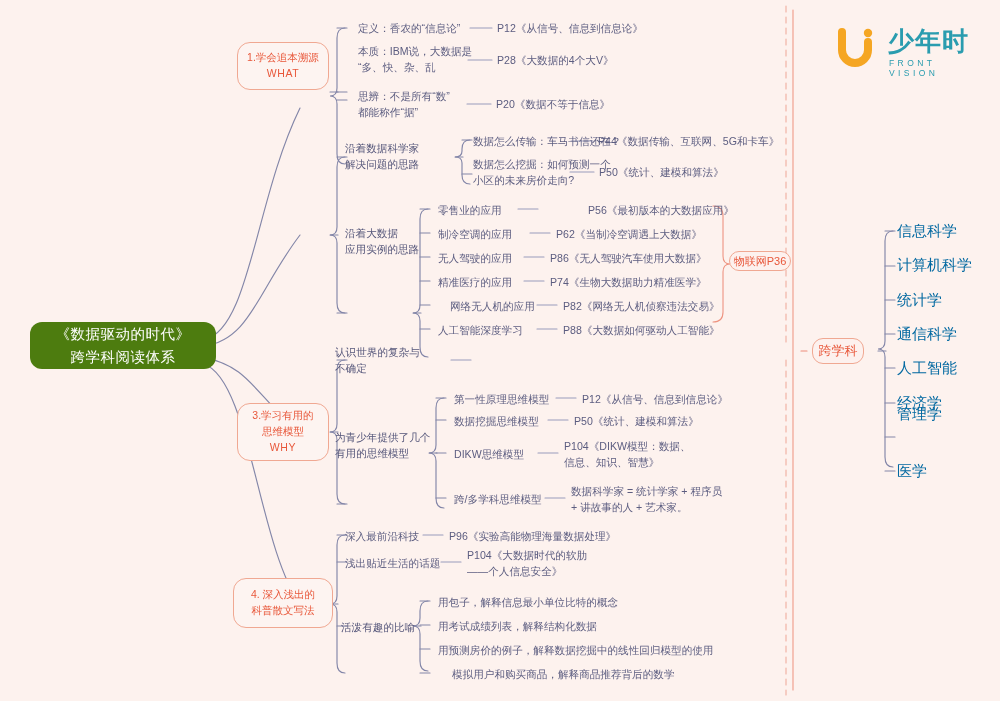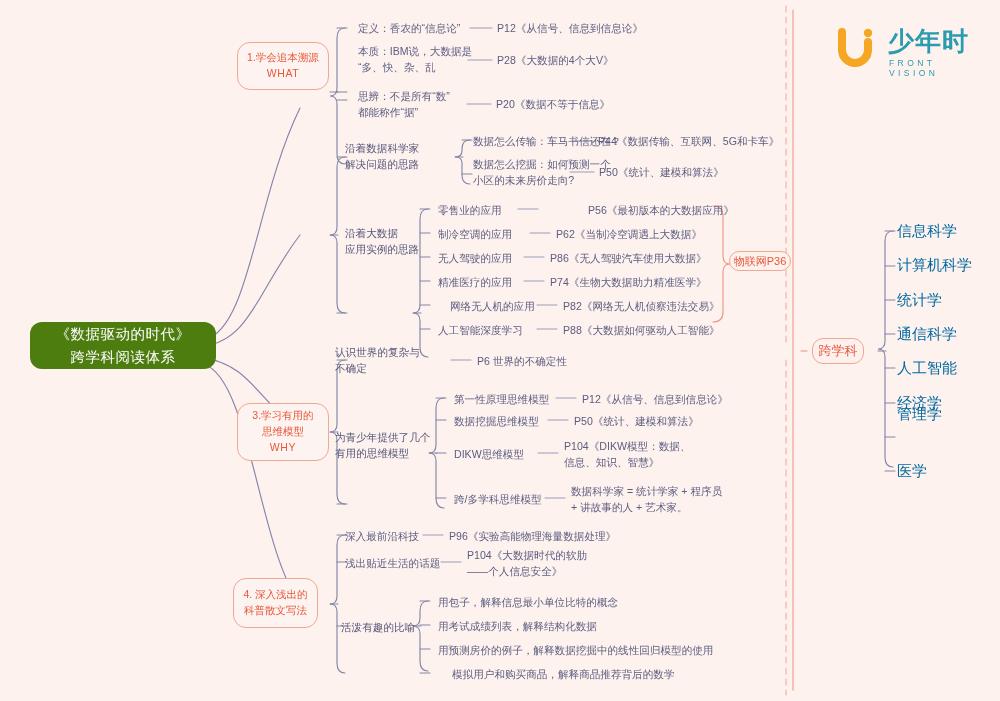--- a/index.html
+++ b/index.html
@@ -221,40 +221,39 @@
   <div class="node tag" style="left:729px;top:251px;width:62px;height:20px;">物联网P36</div>
 
   <div class="node l1" style="left:237px;top:403px;width:92px;height:58px;">
     <span style="white-space:pre-line;">3.学习有用的
 思维模型</span>
     <span class="en">WHY</span>
   </div>
 
   <div class="node txt l2" style="left:335px;top:344px;width:116px;">认识世界的复杂与
 不确定</div>
-  <div class="node txt l3" style="left:477px;top:353px;width:200px;">P6 世界的不确定性</div>
 
   <div class="node txt l2" style="left:335px;top:429px;width:112px;">为青少年提供了几个
 有用的思维模型</div>
 
   <div class="node txt l3" style="left:454px;top:391px;">第一性原理思维模型</div>
   <div class="node txt l3" style="left:582px;top:391px;">P12《从信号、信息到信息论》</div>
 
   <div class="node txt l3" style="left:454px;top:413px;">数据挖掘思维模型</div>
   <div class="node txt l3" style="left:574px;top:413px;">P50《统计、建模和算法》</div>
 
   <div class="node txt l3" style="left:454px;top:446px;">DIKW思维模型</div>
   <div class="node txt l3" style="left:564px;top:438px;width:200px;">P104《DIKW模型：数据、
 信息、知识、智慧》</div>
 
   <div class="node txt l3" style="left:454px;top:491px;">跨/多学科思维模型</div>
   <div class="node txt l3" style="left:571px;top:483px;width:230px;">数据科学家 = 统计学家 + 程序员
 + 讲故事的人 + 艺术家。</div>
 
-  <div class="node l1" style="left:233px;top:578px;width:85px;height:50px;">
+  <div class="node l1" style="left:233px;top:578px;width:100px;height:50px;">
     <span style="white-space:pre-line;">4. 深入浅出的
 科普散文写法</span>
   </div>
 
   <div class="node txt l3" style="left:345px;top:528px;">深入最前沿科技</div>
   <div class="node txt l3" style="left:449px;top:528px;">P96《实验高能物理海量数据处理》</div>
 
   <div class="node txt l3" style="left:345px;top:555px;">浅出贴近生活的话题</div>
   <div class="node txt l3" style="left:467px;top:547px;width:230px;">P104《大数据时代的软肋
 ——个人信息安全》</div>

